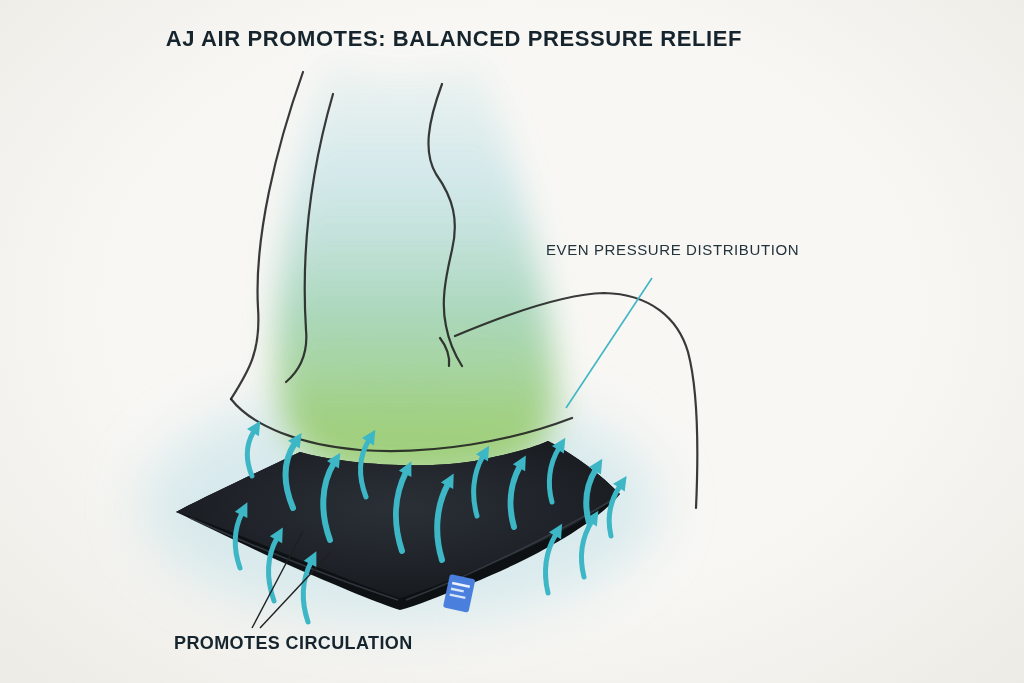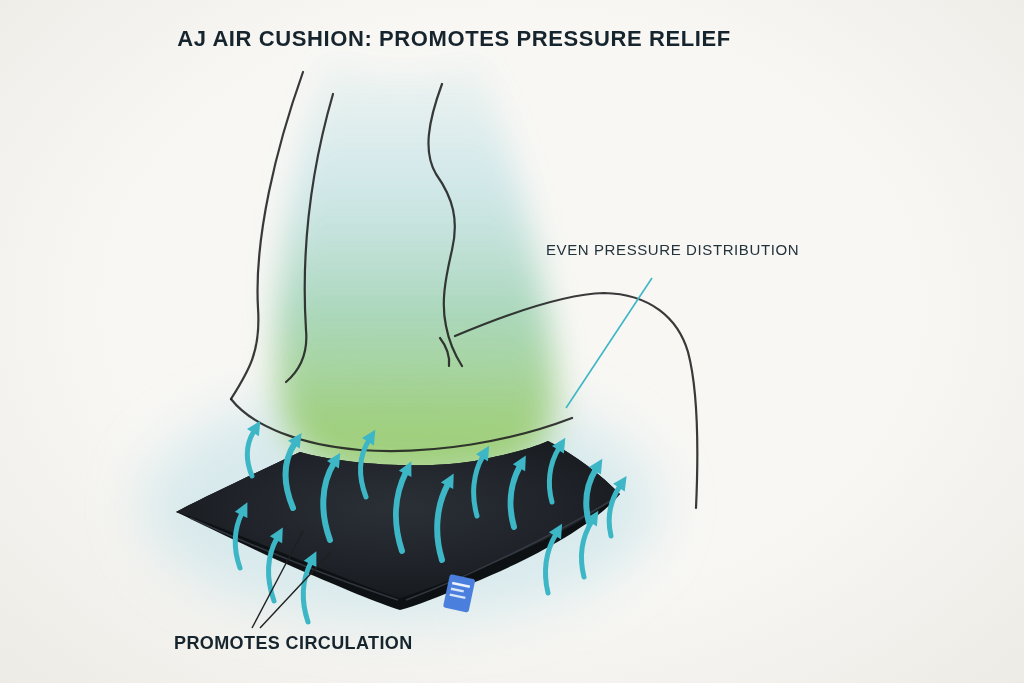--- a/index.html
+++ b/index.html
@@ -173,19 +173,19 @@
       <path class="arrow arrow-small" marker-end="url(#ah)" d="M 584,577 C 579,557 582,537 592,521"></path>
     </g>
 
     <g>
       <path class="leader-teal" d="M 652,278 L 566,408"></path>
       <path class="leader-black" d="M 252,628 L 303,531"></path>
       <path class="leader-black" d="M 260,628 L 331,552"></path>
     </g>
   </svg>
 
-  <div class="diagram-title">AJ AIR CUSHION: PROMOTES PRESSURE RELIEF</div>
+  <div class="diagram-title">AJ AIR PROMOTES: BALANCED PRESSURE RELIEF</div>
 
   <div class="label-pressure">EVEN PRESSURE DISTRIBUTION</div>
 
   <div class="label-circulation">PROMOTES CIRCULATION</div>
 
 </div>
 
 </body></html>

